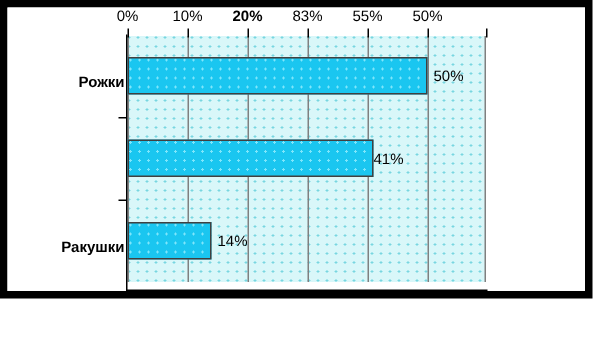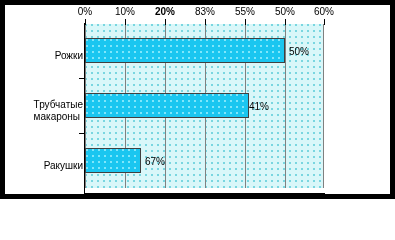--- a/index.html
+++ b/index.html
@@ -103,25 +103,26 @@
     left: 74px;
     width: 5px;
     height: 1px;
     background: #000000;
   }
 
   
   .cat-label {
     position: absolute;
     right: 307px;         
-    text-align: left;
+    text-align: center;
     font-size: 10px;
     line-height: 12px;
     color: #000000;
     white-space: nowrap;
+    font-weight: bold;
   }
 
   
   .bar {
     position: absolute;
     height: 25px;
     background-color: #1ac6f0;
     background-image:
       radial-gradient(circle at 1px 1px, #7fe6fb 0.8px, transparent 0.9px);
     background-size: 6px 6px;
@@ -163,41 +164,36 @@
     <div class="xtick" style="left:240px;"></div>
     <div class="xtick" style="left:280px;"></div>
     <div class="xtick" style="left:319px;"></div>
 
     <div class="xlabel" style="left:63px;">0%</div>
     <div class="xlabel" style="left:103px;">10%</div>
     <div class="xlabel" style="left:143px;font-weight:bold;">20%</div>
     <div class="xlabel" style="left:183px;">83%</div>
     <div class="xlabel" style="left:223px;">55%</div>
     <div class="xlabel" style="left:263px;">50%</div>
-    <div class="xlabel" style="left:302px;">60%</div>
 
     <div class="ytick" style="top:73px;"></div>
     <div class="ytick" style="top:128px;"></div>
 
     <div class="cat-label" style="top:45px;">
       <div>Рожки</div>
     </div>
 
-    <div class="cat-label" style="top:94px;">
-      <div>Трубчатые</div>
-      <div>макароны</div>
-    </div>
 
     <div class="cat-label" style="top:155px;padding-left:24px;">
       <div>Ракушки</div>
     </div>
 
     <div class="bar" style="left:80px; top:33px; width:200px;"></div>
     <div class="bar-value" style="left:284px; top:41px;">50%</div>
 
     <div class="bar" style="left:80px; top:88px; width:164px;"></div>
     <div class="bar-value" style="left:244px; top:96px;">41%</div>
 
     <div class="bar" style="left:80px; top:143px; width:56px;"></div>
-    <div class="bar-value" style="left:140px; top:151px;">67%</div>
+    <div class="bar-value" style="left:140px; top:151px;">14%</div>
 
   </div>
 </div>
 
 </body></html>

